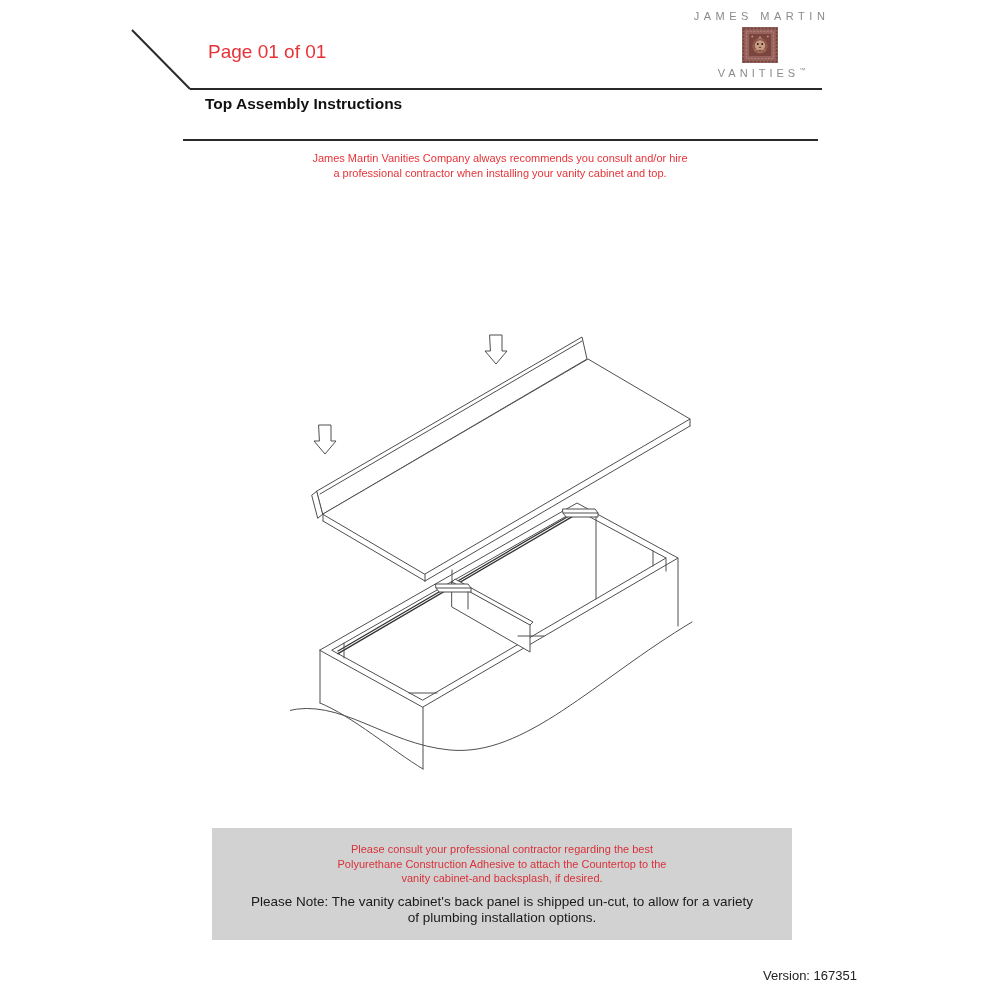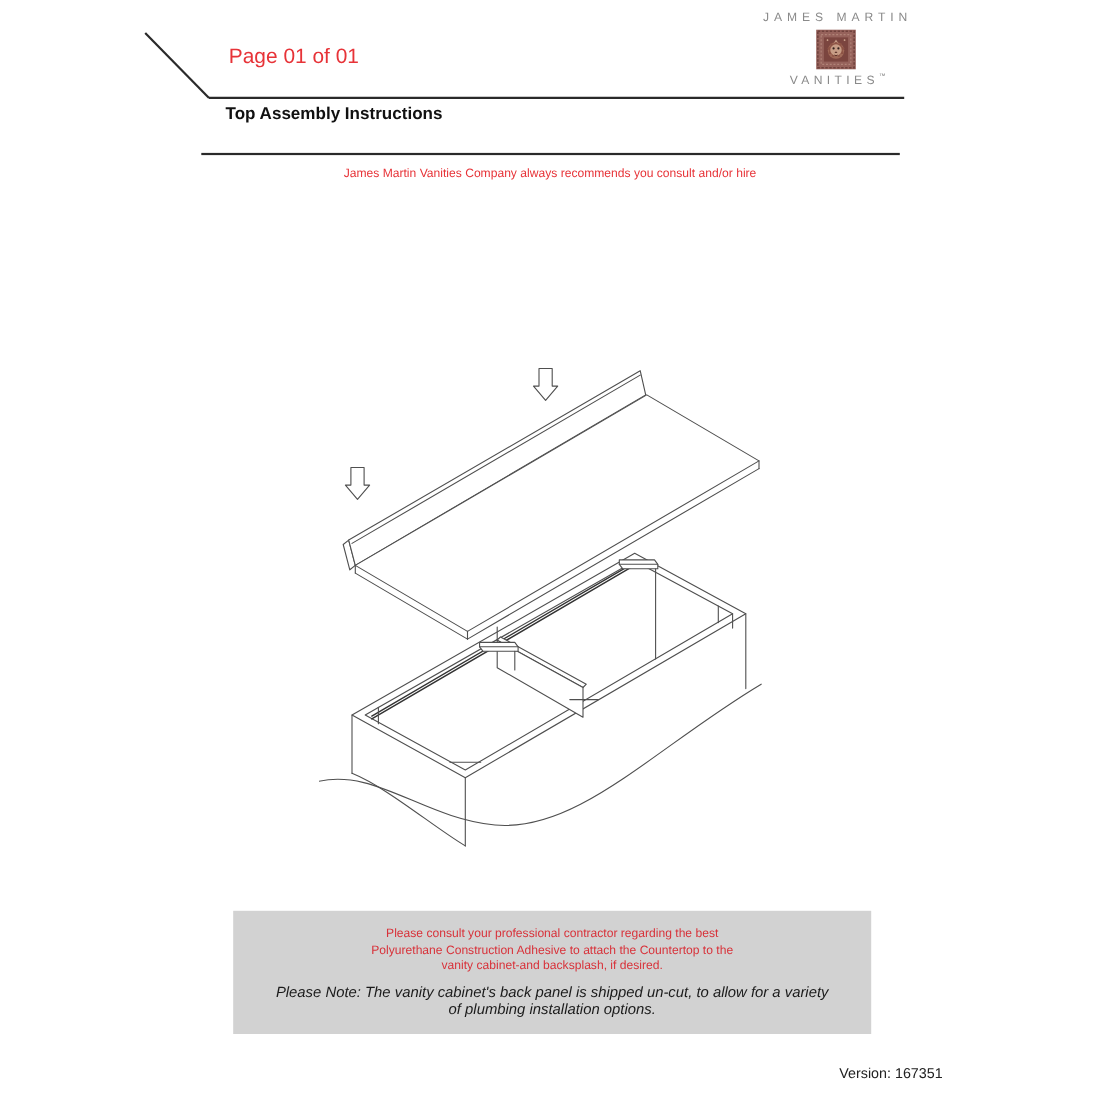--- a/index.html
+++ b/index.html
@@ -16,21 +16,21 @@
   #brand-lion{margin-top:4px;}
   #brand-bottom{font-size:11px;letter-spacing:4px;white-space:nowrap;margin-top:3px;margin-left:3px;}
   #brand-bottom sup{font-size:6px;letter-spacing:0;}
   
   #notice{left:0;top:151px;width:1000px;text-align:center;font-size:11px;line-height:15px;color:#e73338;}
   
   #body-par{left:197px;top:200px;width:240px;font-size:13px;line-height:15.5px;color:#222;}
   
   #gray-box{left:212px;top:828px;width:580px;height:112px;background:#d2d2d2;}
   #gray-red{margin-top:14px;text-align:center;font-size:11px;line-height:14.5px;color:#d8323a;}
-  #gray-note{margin-top:8px;text-align:center;font-size:13.5px;line-height:16.5px;color:#1a1a1a;font-style:italic;}
+  #gray-note{margin-top:8px;text-align:center;font-size:13.5px;line-height:16.5px;color:#1a1a1a;}
   #version{left:763px;top:968px;font-size:13px;color:#222;}
   svg{display:block;}
 </style>
 </head>
 <body>
 
 <div id="page">
 
   <svg class="abs" style="left:125px;top:24px;" width="700" height="70" viewBox="0 0 700 70">
     <line x1="7" y1="6" x2="65" y2="65" stroke="#2a2a2a" stroke-width="2"></line>
@@ -61,20 +61,21 @@
       </svg>
     </div>
     <div id="brand-bottom"><span>VANITIES</span><sup>™</sup></div>
   </div>
 
   <div class="abs" id="doc-title">Top Assembly Instructions</div>
   <div class="abs" id="rule-2"></div>
 
   <div class="abs" id="notice">
     <div>James Martin Vanities Company always recommends you consult and/or hire</div>
+    <div>a professional contractor when installing your vanity cabinet and top.</div>
   </div>
 
 
   <svg class="abs" style="left:290px;top:320px;" width="410" height="450" viewBox="0 0 410 450" fill="none" stroke="#4f4f4f" stroke-width="1" stroke-linejoin="round" stroke-linecap="round">
 
     <g>
 
       <line x1="30" y1="330" x2="30" y2="383"></line>
       <line x1="133" y1="387" x2="133" y2="449"></line>
       <line x1="388" y1="238" x2="388" y2="306"></line>

